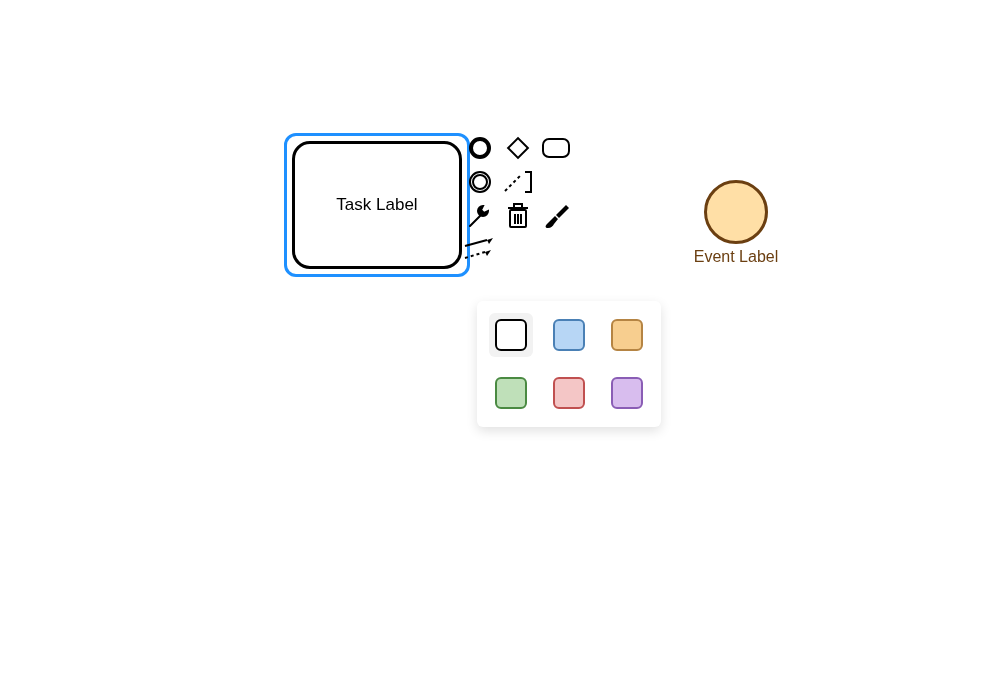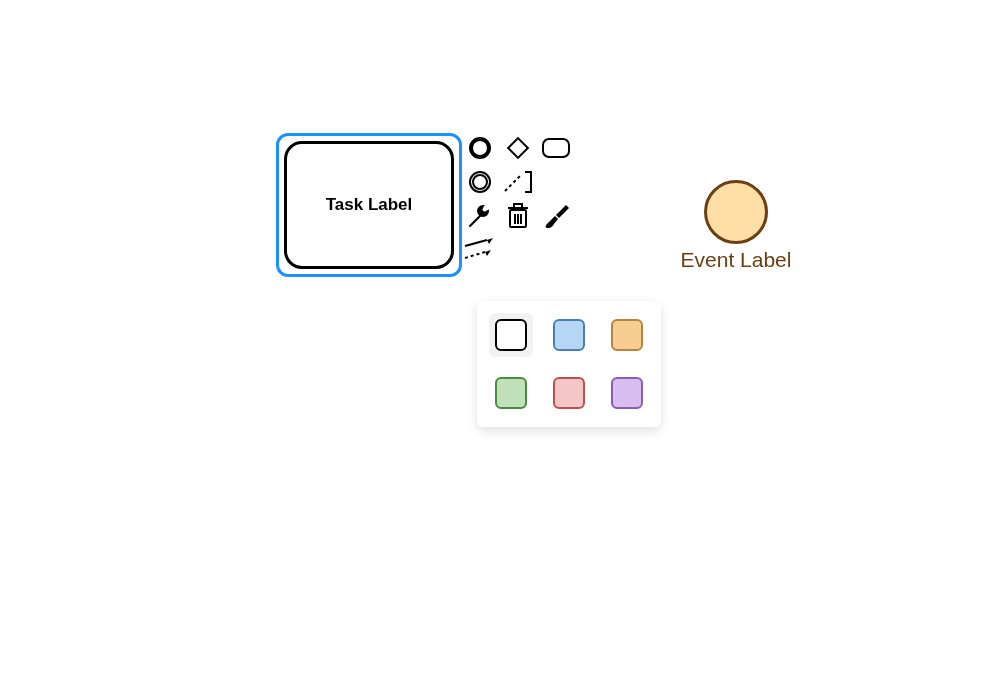--- a/index.html
+++ b/index.html
@@ -12,26 +12,25 @@
     position: relative;
     overflow: hidden;
   }
   .canvas {
     position: absolute;
     inset: 0;
   }
   
   .task-node {
     position: absolute;
-    left: 276px;
+    left: 284px;
     top: 133px;
     width: 186px;
     height: 144px;
     box-sizing: border-box;
-    font-weight: bold;
   }
   .task-selection {
     position: absolute;
     inset: 0;
     border: 3px solid #1e90ff;
     border-radius: 12px;
     box-sizing: border-box;
   }
   .task-shape {
     position: absolute;
@@ -62,21 +61,21 @@
   .event-circle {
     width: 64px;
     height: 64px;
     border-radius: 50%;
     border: 3px solid #6b3f11;
     background: #ffdfa6;
     margin: 0 auto 4px auto;
     box-sizing: border-box;
   }
   .event-label {
-    font-size: 21px;
+    font-size: 16px;
     color: #6b3f11;
   }
   
   .context-pad {
     position: absolute;
     left: 465px;
     top: 133px;
     width: 120px;
   }
   .pad-row {

